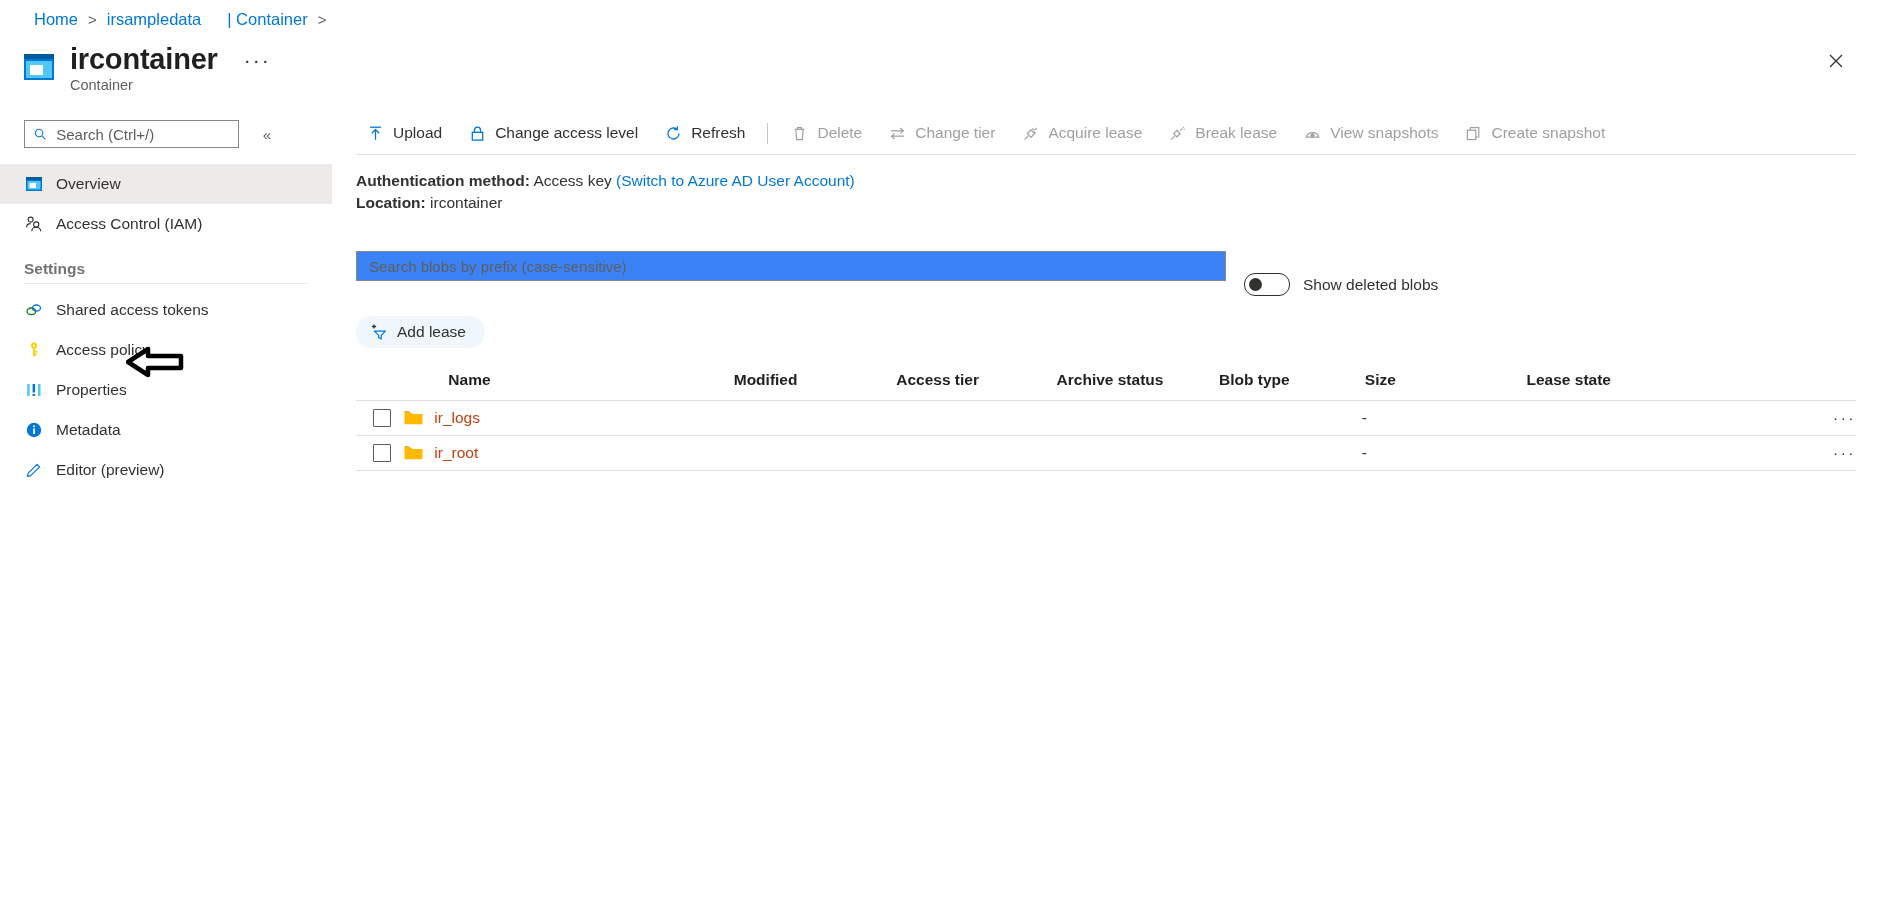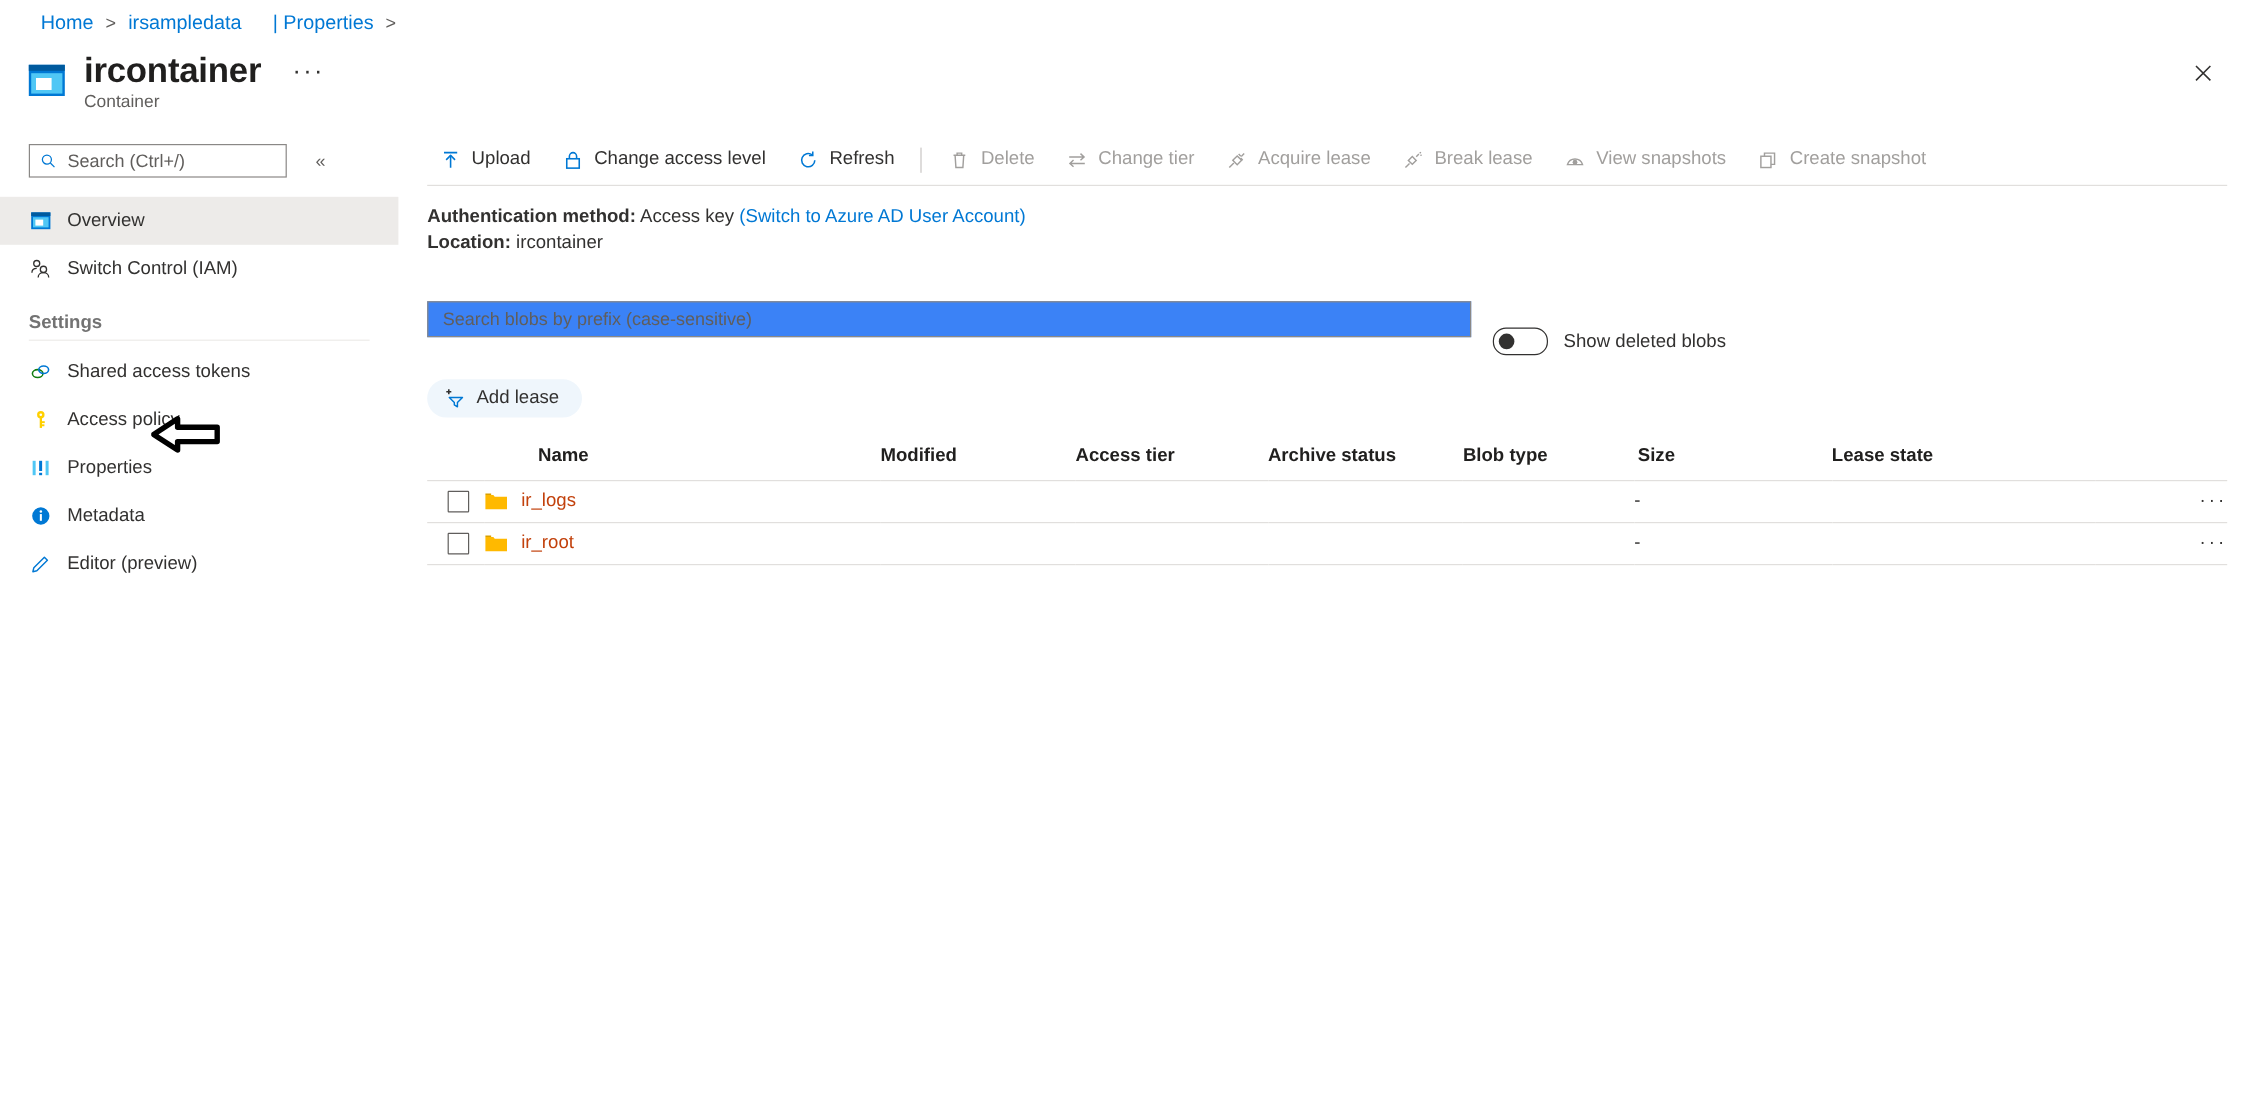--- a/index.html
+++ b/index.html
@@ -379,21 +379,21 @@
   .th-size { padding-left: 3px !important; }
 </style>
 </head>
 <body>
 
 <div class="breadcrumb">
   <span class="crumb-link">Home</span>
   <span class="crumb-sep">&gt;</span>
   <span class="crumb-link">irsampledata</span>
   <span style="width:22px"></span>
-  <span class="crumb-plain">| Properties</span>
+  <span class="crumb-plain">| Container</span>
   <span class="crumb-sep">&gt;</span>
 </div>
 
 <div class="title-block">
   <svg class="container-icon" viewBox="0 0 34 34">
     <rect x="2" y="4" width="30" height="26" fill="#0078d4"></rect>
     <rect x="2" y="4" width="30" height="5" fill="#005a9e"></rect>
     <rect x="4" y="11" width="26" height="17" fill="#50c7f5"></rect>
     <rect x="8" y="15" width="13" height="10" fill="#ffffff"></rect>
   </svg>
@@ -442,21 +442,21 @@
 
     <div class="nav-item">
       <span class="nav-ico">
         <svg width="18" height="18" viewBox="0 0 18 18">
           <circle cx="5.6" cy="4.6" r="2.5" fill="none" stroke="#323130" stroke-width="1.1"></circle>
           <path d="M1.6 12.2c0-2.3 1.8-3.6 4-3.6" fill="none" stroke="#323130" stroke-width="1.1"></path>
           <circle cx="11.2" cy="9.5" r="2.6" fill="none" stroke="#323130" stroke-width="1.1"></circle>
           <path d="M6.8 16.2c0-2.5 2-4 4.4-4s4.4 1.5 4.4 4" fill="none" stroke="#323130" stroke-width="1.1"></path>
         </svg>
       </span>
-      <span>Switch Control (IAM)</span>
+      <span>Access Control (IAM)</span>
     </div>
 
     <div class="nav-group-title">Settings</div>
     <div class="nav-divider"></div>
 
     <div class="nav-item">
       <span class="nav-ico">
         <svg width="18" height="18" viewBox="0 0 18 18">
           <ellipse cx="6.4" cy="10.3" rx="4.4" ry="3.3" fill="none" stroke="#107c10" stroke-width="1.3"></ellipse>
           <ellipse cx="11.4" cy="7.1" rx="4.1" ry="3.1" fill="none" stroke="#0078d4" stroke-width="1.3"></ellipse>

